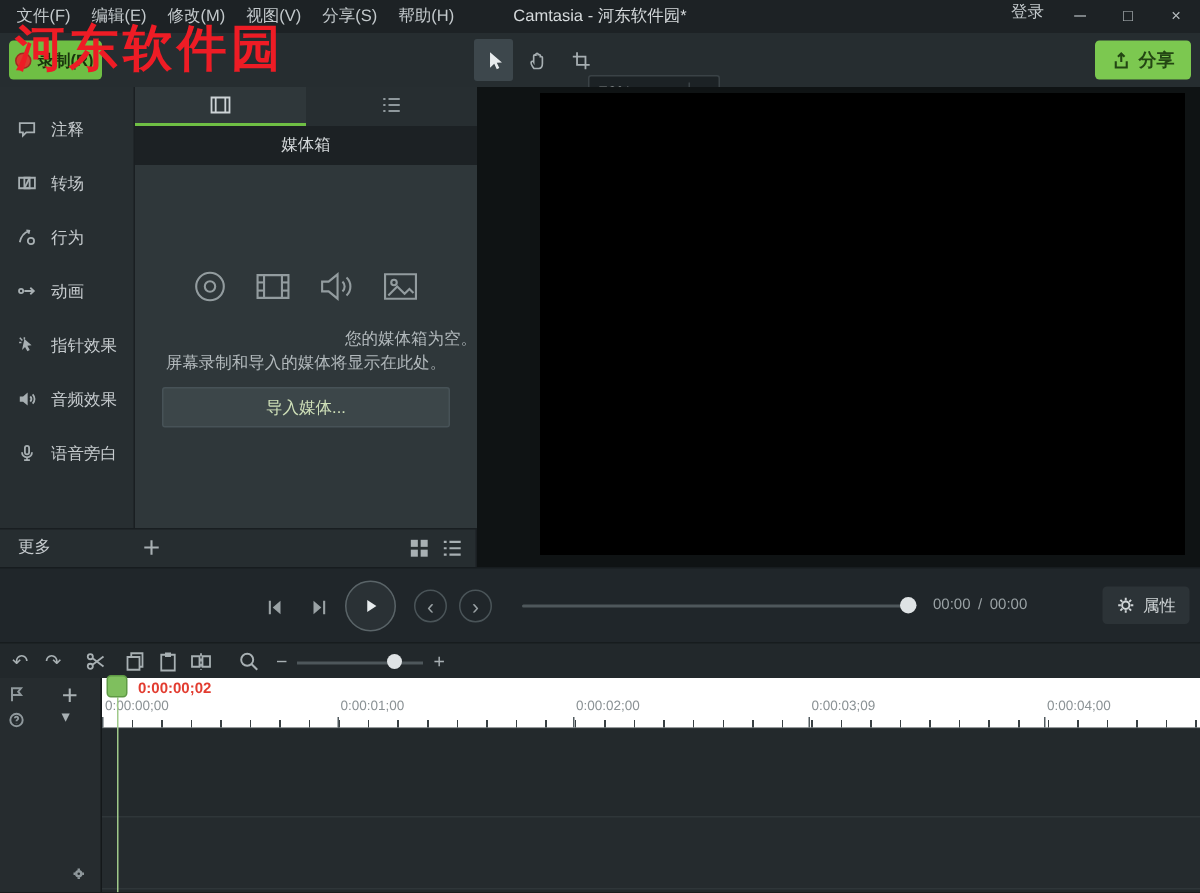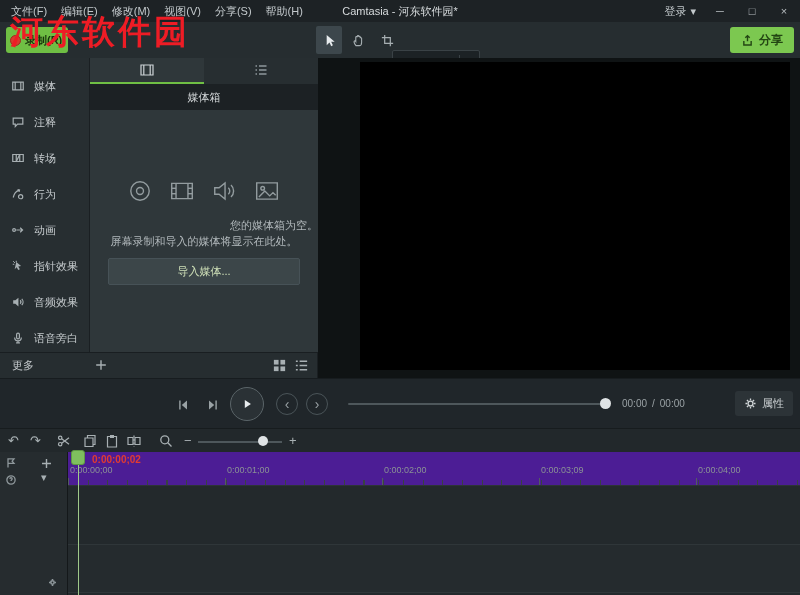--- a/index.html
+++ b/index.html
@@ -9,21 +9,21 @@
   svg{display:block;}
   .ic line,.ic path,.ic rect,.ic circle{vector-effect:non-scaling-stroke;}
 
   
   .titlebar{position:absolute;left:0;top:0;right:0;height:22px;background:#1d2225;
             border-bottom:1px solid #15191b;font-size:11px;}
   .menus{position:absolute;left:4px;top:0;height:22px;display:flex;}
   .menu-item{padding:0 7px;line-height:22px;color:#c3c9cc;cursor:default;}
   .win-title{position:absolute;left:50%;top:0;transform:translateX(-50%);
              line-height:22px;color:#d6dadc;white-space:nowrap;}
-  .login{position:absolute;right:104px;top:0;height:22px;display:flex;align-items:center;gap:4px;color:#c3c9cc;}
+  .login{position:absolute;right:104px;top:0;height:22px;display:flex;align-items:center;gap:4px;color:#c3c9cc;flex-direction:column;}
   .win-controls{position:absolute;right:0;top:0;height:22px;display:flex;}
   .win-btn{width:32px;text-align:center;line-height:22px;color:#b7bdc0;font-size:11px;}
 
   
   .toolbar{position:absolute;left:0;top:22px;right:0;height:36px;background:#262d30;
            border-bottom:1px solid #15191b;}
   .record-btn{position:absolute;left:6px;top:5px;width:62px;height:26px;background:#6fbf44;
               border-radius:3px;display:flex;align-items:center;gap:4px;padding-left:4px;
               box-sizing:border-box;color:#18340c;font-size:11px;font-weight:bold;}
   .rec-dot{width:9px;height:9px;border-radius:50%;background:#d93a2e;border:1px solid #a32a21;}
@@ -90,21 +90,21 @@
   .tl-glyph{position:absolute;top:3px;font-size:13px;color:#a8b0b3;line-height:18px;}
   .tl-ic{position:absolute;top:4px;}
   .tl-zoom-track{position:absolute;left:198px;top:12px;width:84px;height:2px;background:#4e575b;}
   .tl-zoom-handle{position:absolute;left:258px;top:7px;width:10px;height:10px;border-radius:50%;background:#dfe3e5;}
 
   
   .timeline{position:absolute;left:0;top:452px;right:0;height:143px;background:#23292c;}
   .tl-head-col{position:absolute;left:0;top:0;width:68px;height:143px;background:#262c2f;
                border-right:1px solid #14181a;box-sizing:border-box;}
   .track-label{position:absolute;left:10px;top:112px;font-size:10px;color:#b9bfc2;margin-top:34px;}
-  .ruler{position:absolute;left:68px;right:0;top:0;height:34px;background:#4c1d95;
+  .ruler{position:absolute;left:68px;right:0;top:0;height:34px;background:#ffffff;
          border-bottom:1px solid #2d3437;box-sizing:border-box;}
   .ruler-minor{position:absolute;left:0;right:0;bottom:0;height:5px;
                background:repeating-linear-gradient(90deg,#3a4144 0 1px,transparent 1px 19.7px);}
   .tick-label{position:absolute;top:13px;font-size:9px;color:#8b9295;white-space:nowrap;}
   .tick-mark{position:absolute;bottom:0;width:1px;height:7px;background:#535c60;}
   .tracks{position:absolute;left:68px;right:0;top:34px;bottom:0;background:#23292c;}
   .track-row{position:absolute;left:0;right:0;top:58px;height:47px;background:#252b2e;
              border-top:1px solid #2f3639;border-bottom:1px solid #2f3639;}
   .ph-line{position:absolute;left:78px;top:13px;bottom:0;width:1px;background:#9fc98a;z-index:5;}
   .ph-head{position:absolute;left:71px;top:-2px;width:14px;height:15px;background:#7fbf5e;
@@ -173,28 +173,20 @@
       <svg class="ic" width="13" height="13" viewBox="0 0 16 16" fill="none" stroke="#234613" stroke-width="1.4">
         <path d="M8 9 V2.5 M5.3 4.7 L8 2 l2.7 2.7 M3.5 8.5 v5 h9 v-5"></path>
       </svg>
       <span>分享</span>
     </div>
   </div>
 
   <div class="sidebar">
     <div class="sb-item">
       <svg class="ic" width="14" height="14" viewBox="0 0 16 16" fill="none" stroke="#a7afb2" stroke-width="1.2">
-        <rect x="2" y="3.5" width="12" height="9"></rect>
-          <line x1="4.8" y1="3.5" x2="4.8" y2="12.5"></line>
-          <line x1="11.2" y1="3.5" x2="11.2" y2="12.5"></line>
-      </svg>
-      <span class="sb-label">媒体</span>
-    </div>
-    <div class="sb-item">
-      <svg class="ic" width="14" height="14" viewBox="0 0 16 16" fill="none" stroke="#a7afb2" stroke-width="1.2">
         <path d="M2.5 3.5 h11 v7 h-6 l-2.6 2.6 v-2.6 h-2.4 z"></path>
       </svg>
       <span class="sb-label">注释</span>
     </div>
     <div class="sb-item">
       <svg class="ic" width="14" height="14" viewBox="0 0 16 16" fill="none" stroke="#a7afb2" stroke-width="1.2">
         <rect x="2" y="4" width="8" height="8"></rect>
           <rect x="6" y="4" width="8" height="8"></rect>
           <line x1="6" y1="12" x2="10" y2="4"></line>
       </svg>

